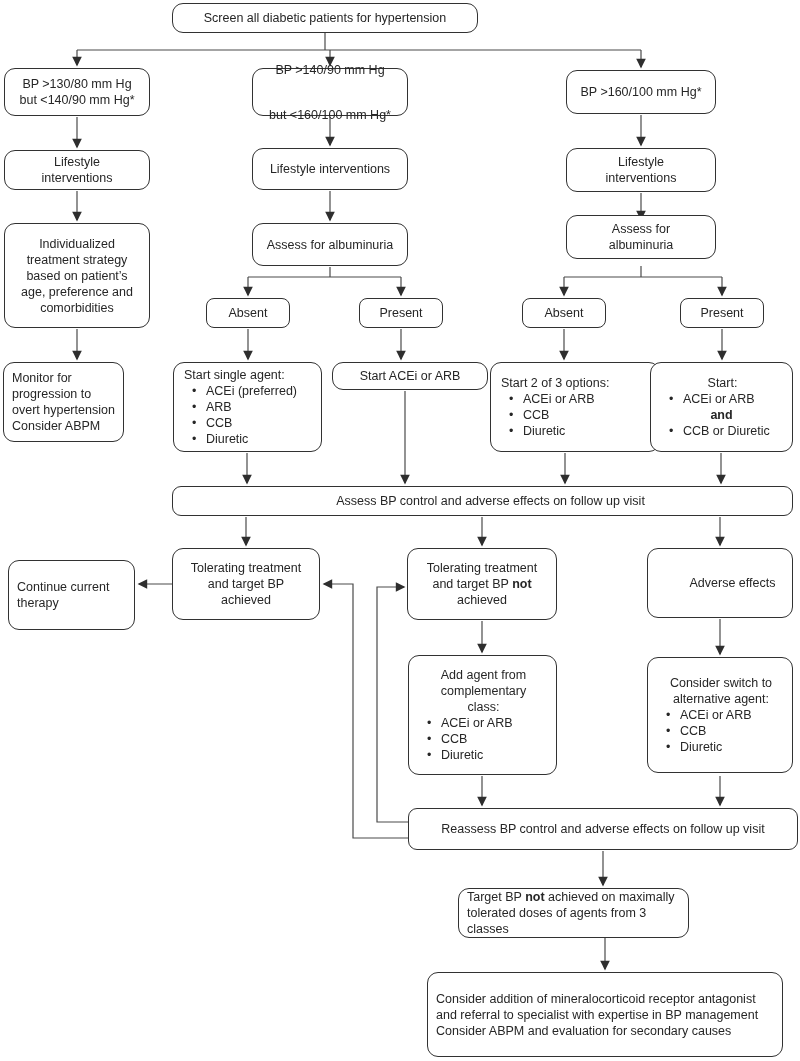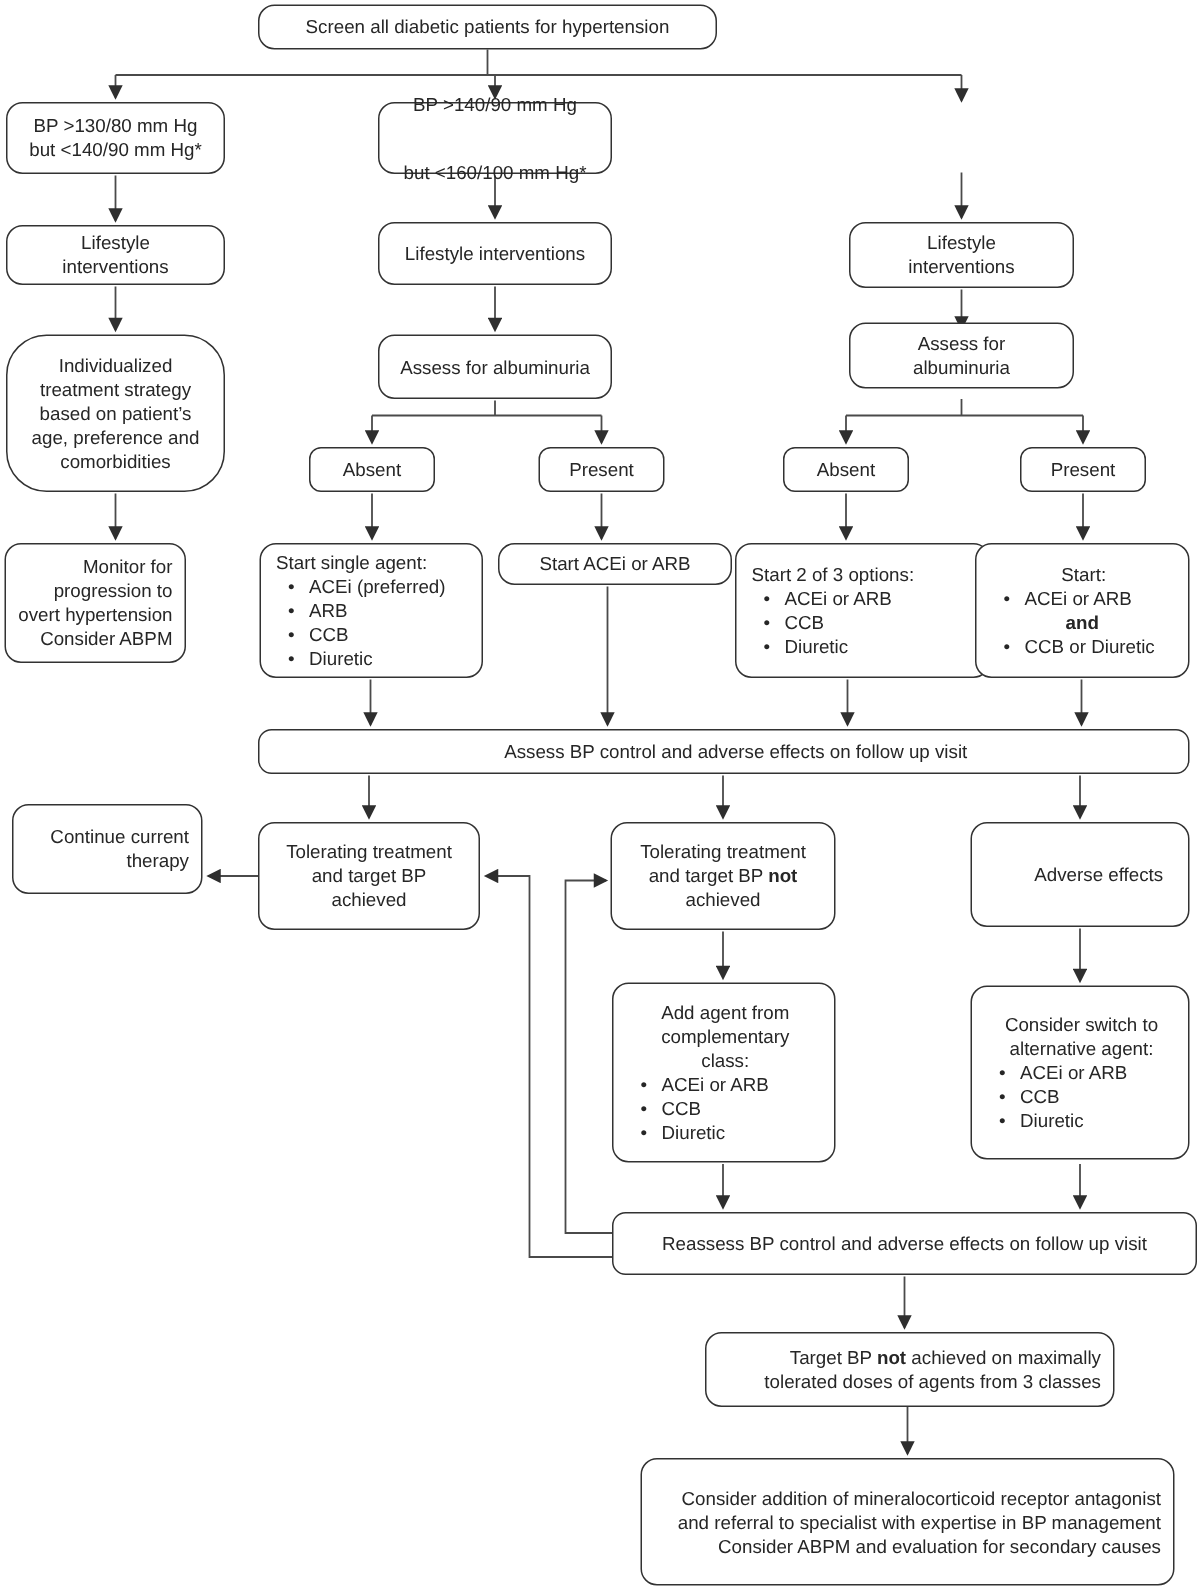--- a/index.html
+++ b/index.html
@@ -3,21 +3,21 @@
 <meta charset="utf-8">
 <style>
   html,body{margin:0;padding:0;background:#ffffff;}
   body{width:800px;height:1061px;position:relative;overflow:hidden;
        font-family:"Liberation Sans",sans-serif;font-size:12.5px;color:#262626;}
   .stage{position:absolute;left:0;top:0;width:800px;height:1061px;}
   svg.connectors{position:absolute;left:0;top:0;z-index:1;}
   .node{position:absolute;box-sizing:border-box;background:#ffffff;
         border:1.6px solid #323232;border-radius:11px;z-index:2;
         display:flex;flex-direction:column;align-items:center;justify-content:center;
-        text-align:right;line-height:1.28;padding:3px 8px;}
+        text-align:left;line-height:1.28;padding:3px 8px;}
   .bar{border-radius:9px;}
   .small{border-radius:8px;}
   .ln{display:block;}
   .flow{display:block;width:100%;}
   .bullets{align-items:stretch;text-align:left;padding:4px 8px;}
   .bt{padding-left:2px;}
   .bt.center{text-align:center;}
   ul.bl{list-style:none;margin:0;padding:0 0 0 7px;}
   ul.bl li{position:relative;padding-left:17px;}
   ul.bl li::before{content:"\2022";position:absolute;left:3px;}
@@ -88,36 +88,39 @@
   <div class="node" style="left:4px;top:68px;width:146px;height:48px;">
     <span class="ln">BP &gt;130/80 mm Hg</span>
     <span class="ln">but &lt;140/90 mm Hg*</span>
   </div>
 
   <div class="node" style="left:252px;top:68px;width:156px;height:48px;gap:29px;">
     <span class="ln">BP &gt;140/90 mm Hg</span>
     <span class="ln">but &lt;160/100 mm Hg*</span>
   </div>
 
+  <div class="node" style="left:566px;top:70px;width:150px;height:44px;">
+    <span class="ln">BP &gt;160/100 mm Hg*</span>
+  </div>
 
   <div class="node" style="left:4px;top:150px;width:146px;height:40px;">
     <span class="ln">Lifestyle</span>
     <span class="ln">interventions</span>
   </div>
 
   <div class="node" style="left:252px;top:148px;width:156px;height:42px;">
     <span class="ln">Lifestyle interventions</span>
   </div>
 
   <div class="node" style="left:566px;top:148px;width:150px;height:44px;">
     <span class="ln">Lifestyle</span>
     <span class="ln">interventions</span>
   </div>
 
-  <div class="node" style="left:4px;top:223px;width:146px;height:105px;border-radius:27px;">
+  <div class="node" style="left:4px;top:223px;width:146px;height:105px;">
     <span class="ln">Individualized</span>
     <span class="ln">treatment strategy</span>
     <span class="ln">based on patient’s</span>
     <span class="ln">age, preference and</span>
     <span class="ln">comorbidities</span>
   </div>
 
   <div class="node" style="left:3px;top:362px;width:121px;height:80px;">
     <span class="flow">Monitor for progression to overt hypertension</span>
     <span class="flow">Consider ABPM</span>
@@ -179,21 +182,21 @@
     <div class="and">and</div>
     <ul class="bl">
       <li>CCB or Diuretic</li>
     </ul>
   </div>
 
   <div class="node bar" style="left:172px;top:486px;width:621px;height:30px;padding-left:24px;">
     <span class="ln">Assess BP control and adverse effects on follow up visit</span>
   </div>
 
-  <div class="node" style="left:8px;top:536px;width:127px;height:60px;">
+  <div class="node" style="left:8px;top:560px;width:127px;height:70px;">
     <span class="flow">Continue current therapy</span>
   </div>
 
   <div class="node" style="left:172px;top:548px;width:148px;height:72px;">
     <span class="ln">Tolerating treatment</span>
     <span class="ln">and target BP</span>
     <span class="ln">achieved</span>
   </div>
 
   <div class="node" style="left:407px;top:548px;width:150px;height:72px;">
@@ -225,21 +228,21 @@
       <li>ACEi or ARB</li>
       <li>CCB</li>
       <li>Diuretic</li>
     </ul>
   </div>
 
   <div class="node bar" style="left:408px;top:808px;width:390px;height:42px;">
     <span class="ln">Reassess BP control and adverse effects on follow up visit</span>
   </div>
 
-  <div class="node" style="left:470px;top:888px;width:273px;height:50px;">
+  <div class="node" style="left:458px;top:888px;width:231px;height:50px;">
     <div class="flow"><span>Target BP </span><b>not</b><span> achieved on maximally tolerated doses of agents from 3 classes</span></div>
   </div>
 
   <div class="node" style="left:427px;top:972px;width:356px;height:85px;">
     <div class="flow">Consider addition of mineralocorticoid receptor antagonist and referral to specialist with expertise in BP management</div>
     <div class="flow">Consider ABPM and evaluation for secondary causes</div>
   </div>
 
 </div>
 

